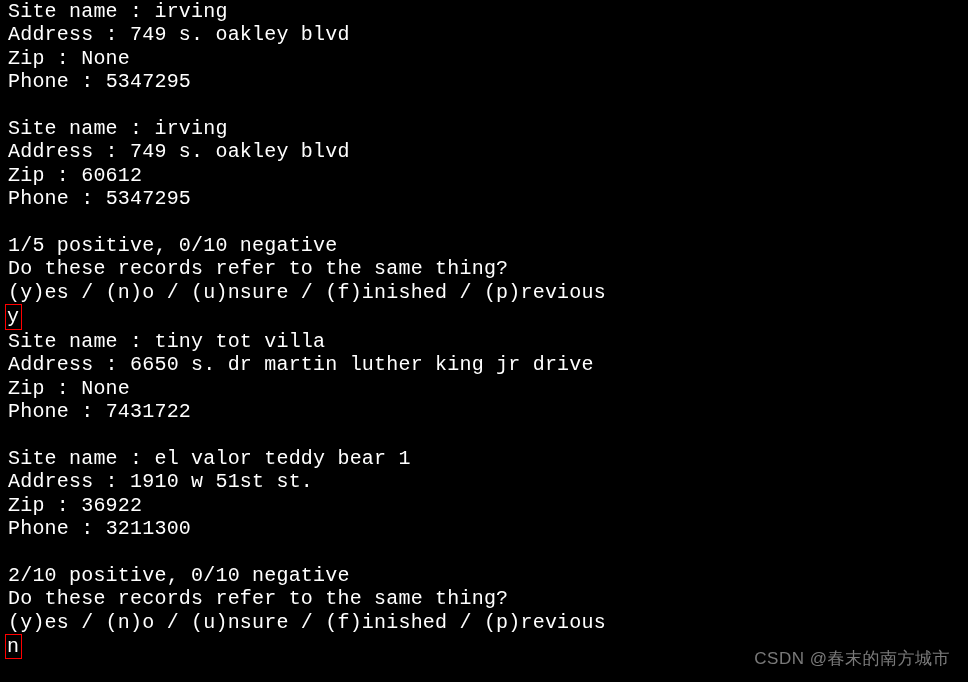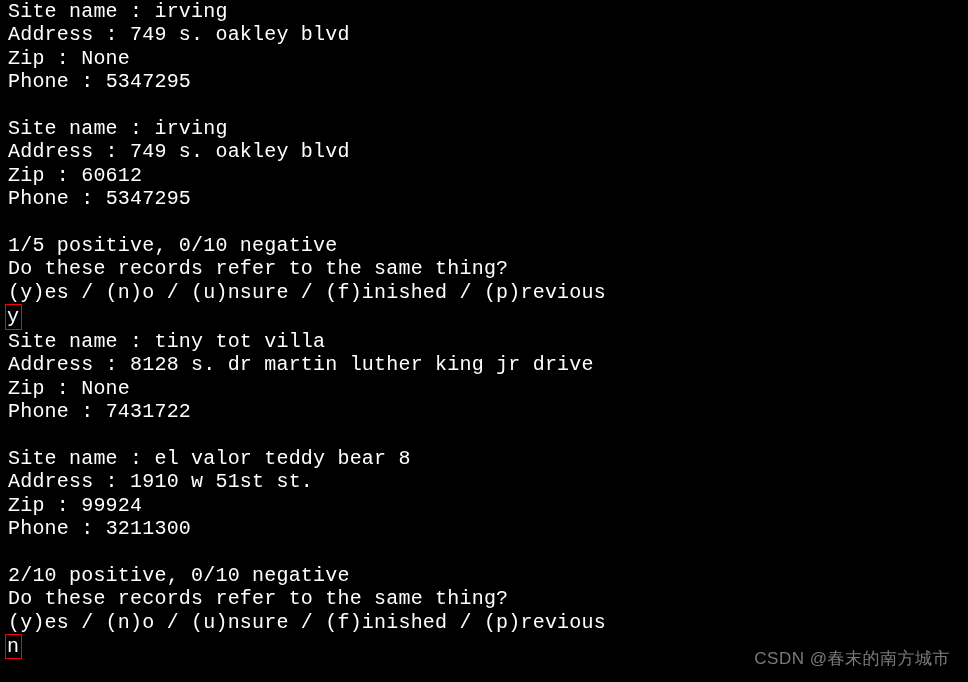--- a/index.html
+++ b/index.html
@@ -48,27 +48,27 @@
 <span><span>Site name : </span><span>irving</span></span>
 <span><span>Address : </span><span>749 s. oakley blvd</span></span>
 <span><span>Zip : </span><span>60612</span></span>
 <span><span>Phone : </span><span>5347295</span></span>
 
 <span>1/5 positive, 0/10 negative</span>
 <span>Do these records refer to the same thing?</span>
 <span>(y)es / (n)o / (u)nsure / (f)inished / (p)revious</span>
 <span class="input-box">y</span>
 <span><span>Site name : </span><span>tiny tot villa</span></span>
-<span><span>Address : </span><span>8128 s. dr martin luther king jr drive</span></span>
+<span><span>Address : </span><span>6650 s. dr martin luther king jr drive</span></span>
 <span><span>Zip : </span><span>None</span></span>
 <span><span>Phone : </span><span>7431722</span></span>
 
-<span><span>Site name : </span><span>el valor teddy bear 8</span></span>
+<span><span>Site name : </span><span>el valor teddy bear 1</span></span>
 <span><span>Address : </span><span>1910 w 51st st.</span></span>
-<span><span>Zip : </span><span>99924</span></span>
+<span><span>Zip : </span><span>36922</span></span>
 <span><span>Phone : </span><span>3211300</span></span>
 
 <span>2/10 positive, 0/10 negative</span>
 <span>Do these records refer to the same thing?</span>
 <span>(y)es / (n)o / (u)nsure / (f)inished / (p)revious</span>
 <span class="input-box">n</span></div>
 
 <div class="watermark">CSDN @春末的南方城市</div>
 
 </body></html>

